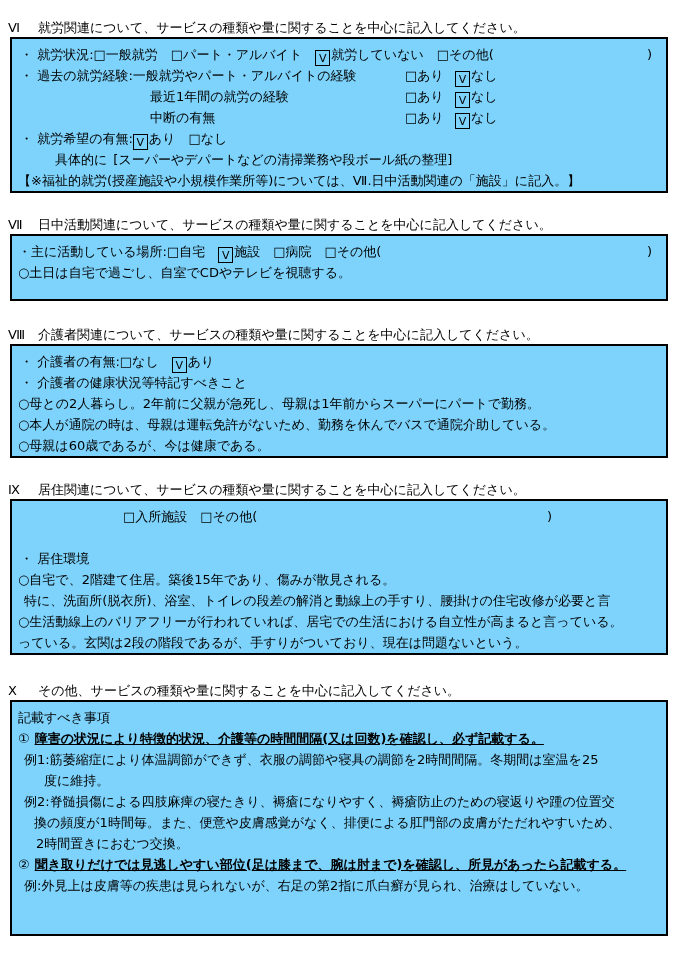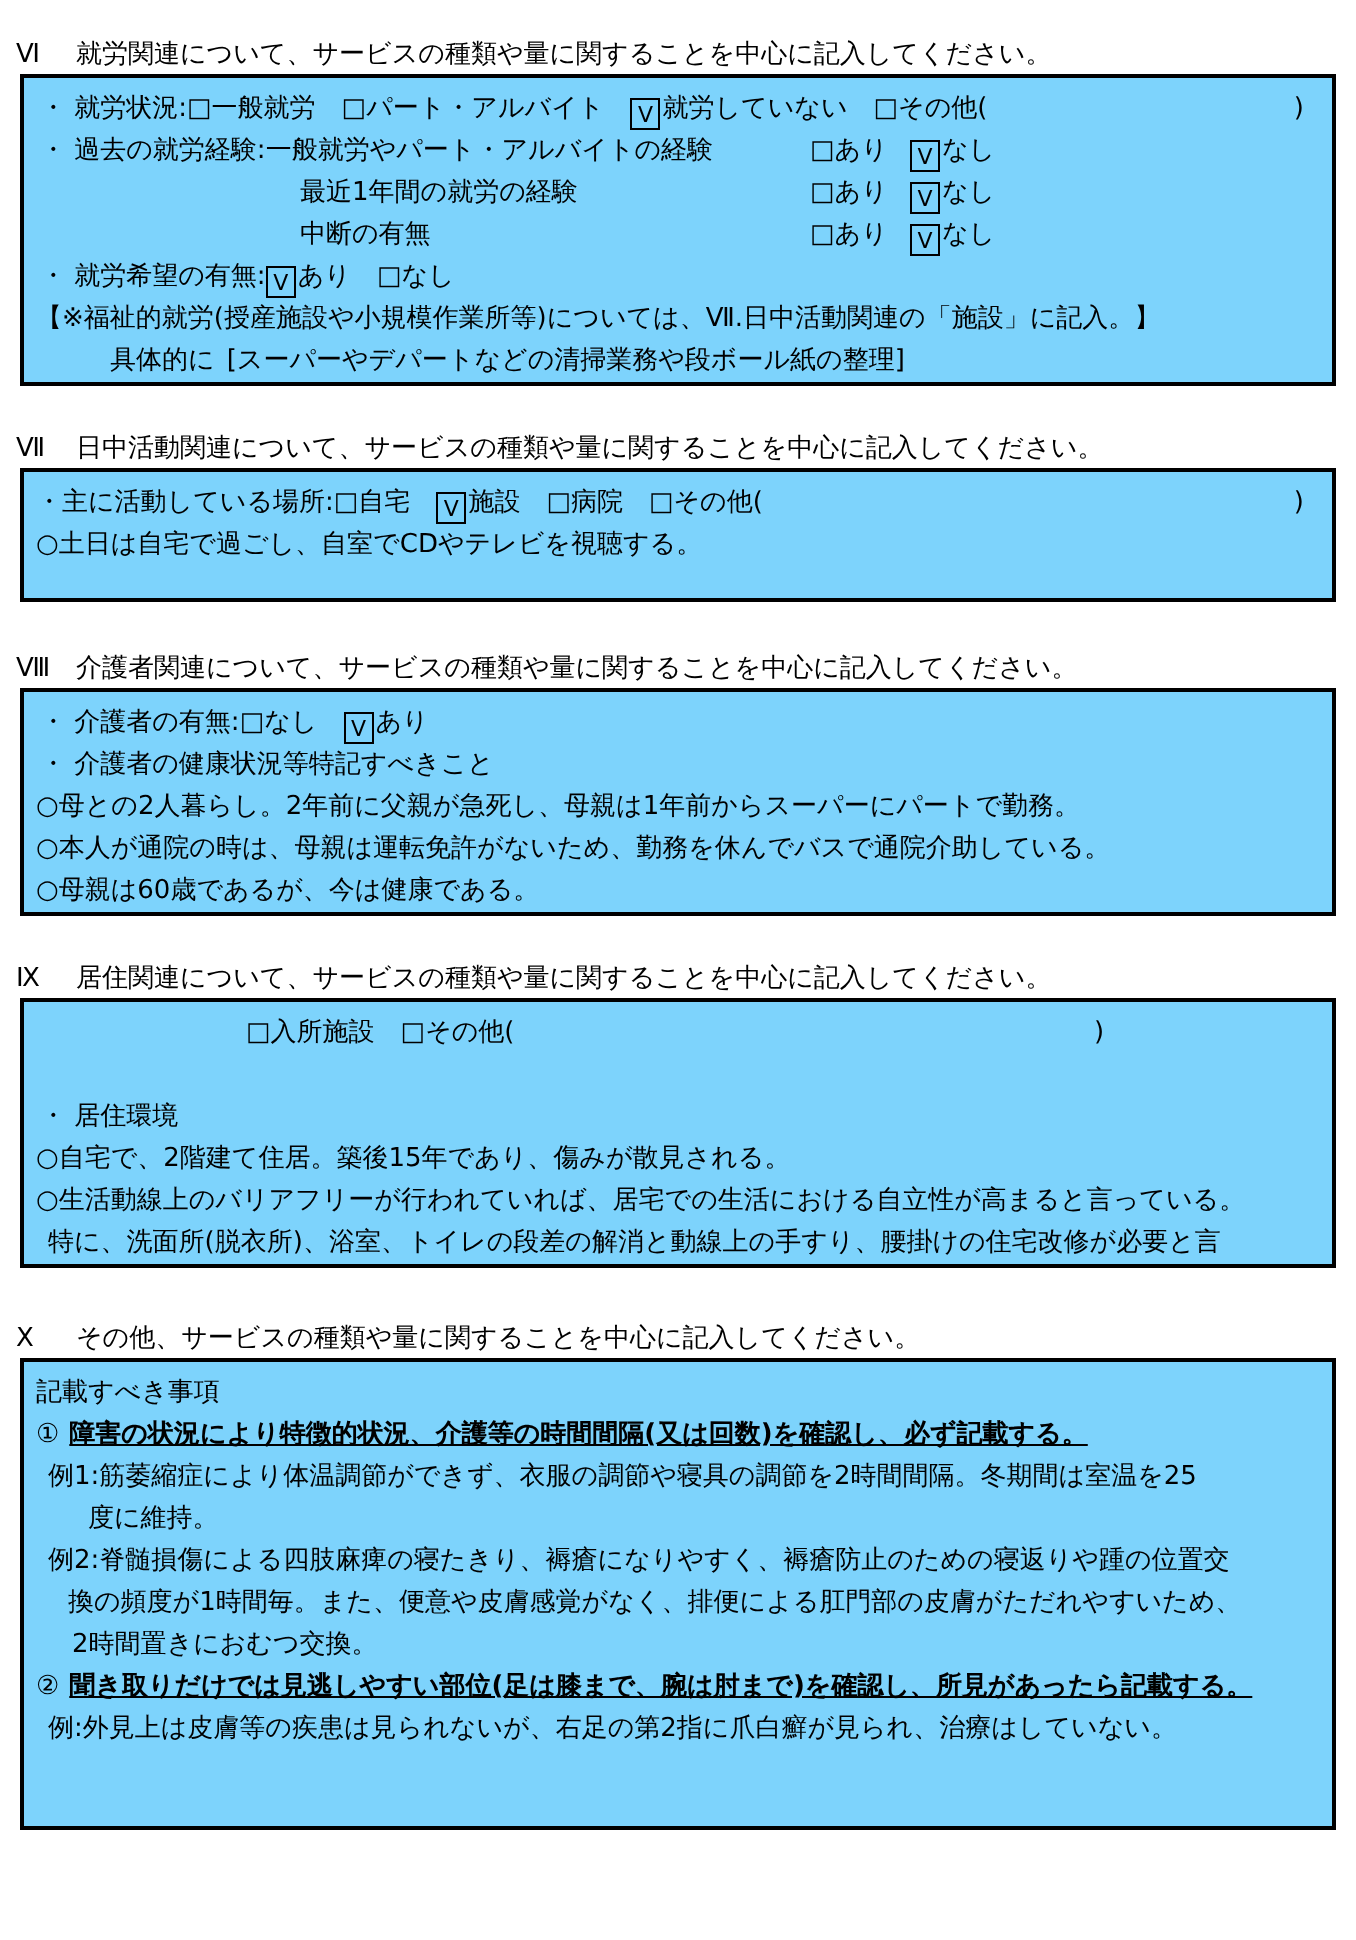--- a/index.html
+++ b/index.html
@@ -58,22 +58,22 @@
 <main>
 
   <section>
     <div class="sec-title mt3"><span class="sec-num">Ⅵ</span><span>就労関連について、サービスの種類や量に関することを中心に記入してください。</span></div>
     <div class="box">
       <div class="line pl2"><span>・ 就労状況:□一般就労　□パート・アルバイト　</span><span class="chk">V</span><span>就労していない　□その他(</span><span class="r-paren">)</span></div>
       <div class="line pl2"><span>・ 過去の就労経験:一般就労やパート・アルバイトの経験</span><span class="c-ari">□あり</span><span class="c-nashi"><span class="chk">V</span><span>なし</span></span></div>
       <div class="line pl132"><span>最近1年間の就労の経験</span><span class="c-ari">□あり</span><span class="c-nashi"><span class="chk">V</span><span>なし</span></span></div>
       <div class="line pl132"><span>中断の有無</span><span class="c-ari">□あり</span><span class="c-nashi"><span class="chk">V</span><span>なし</span></span></div>
       <div class="line pl2"><span>・ 就労希望の有無:</span><span class="chk">V</span><span>あり　□なし</span></div>
+      <div class="line pl37"><span>具体的に</span><span class="detail-gap">[スーパーやデパートなどの清掃業務や段ボール紙の整理]</span></div>
       <div class="line"><span>【※福祉的就労(授産施設や小規模作業所等)については、Ⅶ.日中活動関連の「施設」に記入。】</span></div>
-      <div class="line pl37"><span>具体的に</span><span class="detail-gap">[スーパーやデパートなどの清掃業務や段ボール紙の整理]</span></div>
     </div>
   </section>
 
   <section>
     <div class="sec-title mt22"><span class="sec-num">Ⅶ</span><span>日中活動関連について、サービスの種類や量に関することを中心に記入してください。</span></div>
     <div class="box">
       <div class="line"><span>・主に活動している場所:□自宅　</span><span class="chk">V</span><span>施設　□病院　□その他(</span><span class="r-paren">)</span></div>
       <div class="line"><span>○土日は自宅で過ごし、自室でCDやテレビを視聴する。</span></div>
       <div class="spacer16"></div>
     </div>
@@ -90,22 +90,23 @@
     </div>
   </section>
 
   <section>
     <div class="sec-title mt22"><span class="sec-num">Ⅸ</span><span>居住関連について、サービスの種類や量に関することを中心に記入してください。</span></div>
     <div class="box">
       <div class="line pl105"><span>□入所施設　□その他(</span><span class="abs-paren">)</span></div>
       <div class="line"></div>
       <div class="line pl2"><span>・ 居住環境</span></div>
       <div class="line"><span>○自宅で、2階建て住居。築後15年であり、傷みが散見される。</span></div>
+      <div class="line pl6"><span>特に、洗面所(脱衣所)、浴室、トイレの段差の解消と動線上の手すり、腰掛けの住宅改修が必要と言</span></div>
       <div class="line"><span>○生活動線上のバリアフリーが行われていれば、居宅での生活における自立性が高まると言っている。</span></div>
-      <div class="line pl6"><span>特に、洗面所(脱衣所)、浴室、トイレの段差の解消と動線上の手すり、腰掛けの住宅改修が必要と言</span></div>
+      <div class="line"><span>っている。玄関は2段の階段であるが、手すりがついており、現在は問題ないという。</span></div>
     </div>
   </section>
 
   <section>
     <div class="sec-title mt26"><span class="sec-num">Ⅹ</span><span>その他、サービスの種類や量に関することを中心に記入してください。</span></div>
     <div class="box">
       <div class="line"><span>記載すべき事項</span></div>
       <div class="line"><span class="num-mark">①</span><span class="hl">障害の状況により特徴的状況、介護等の時間間隔(又は回数)を確認し、必ず記載する。</span></div>
       <div class="line pl6"><span>例1:筋萎縮症により体温調節ができず、衣服の調節や寝具の調節を2時間間隔。冬期間は室温を25</span></div>
       <div class="line pl26"><span>度に維持。</span></div>

